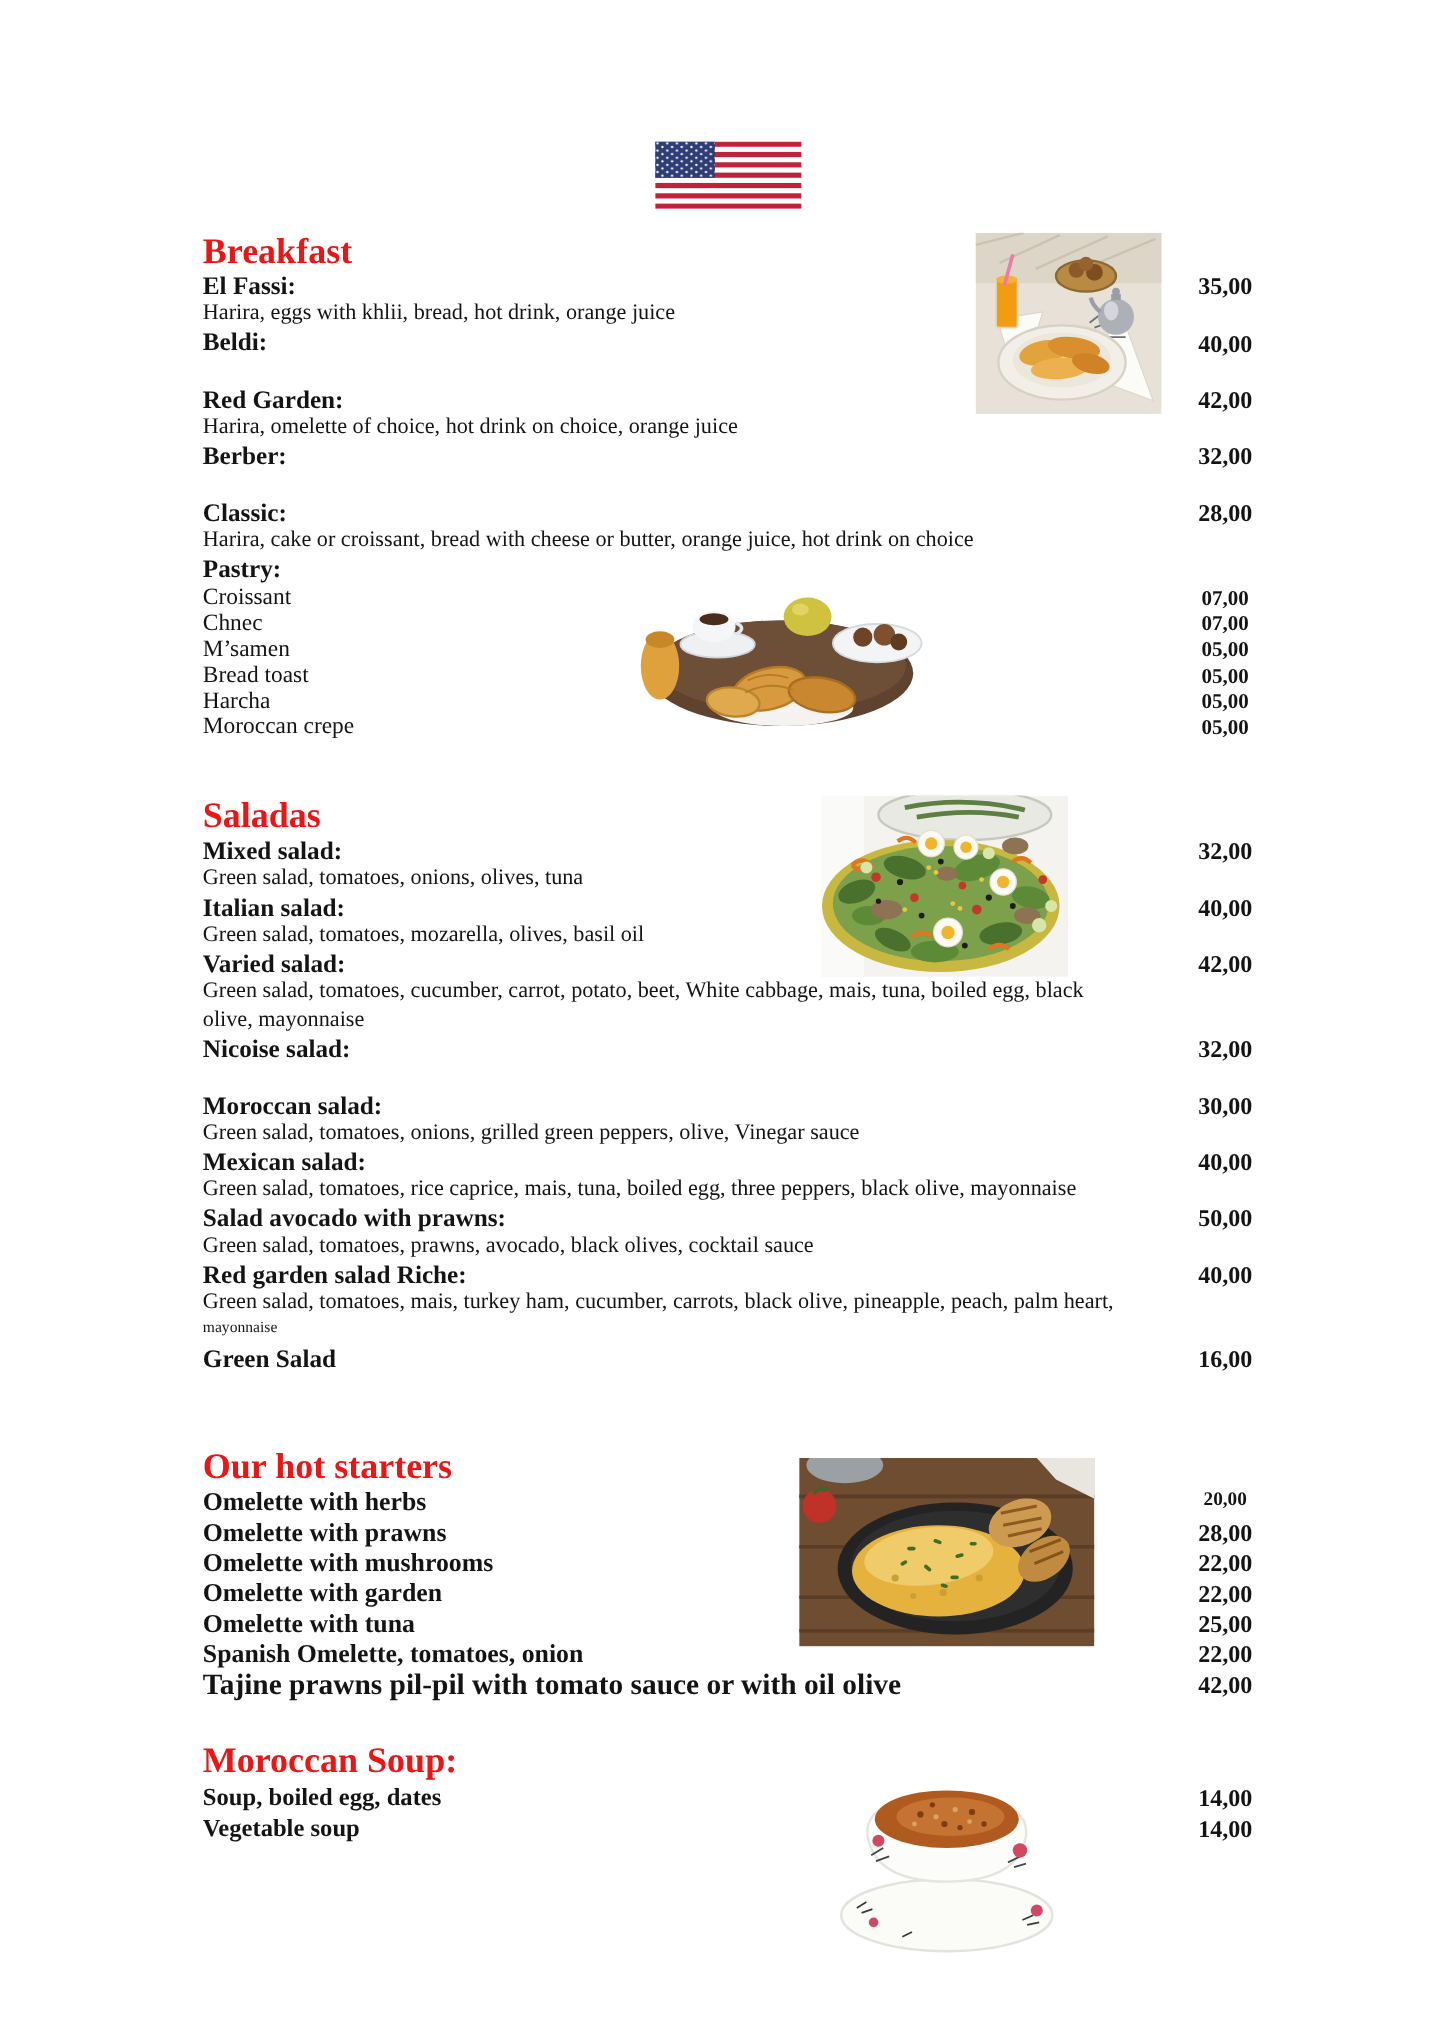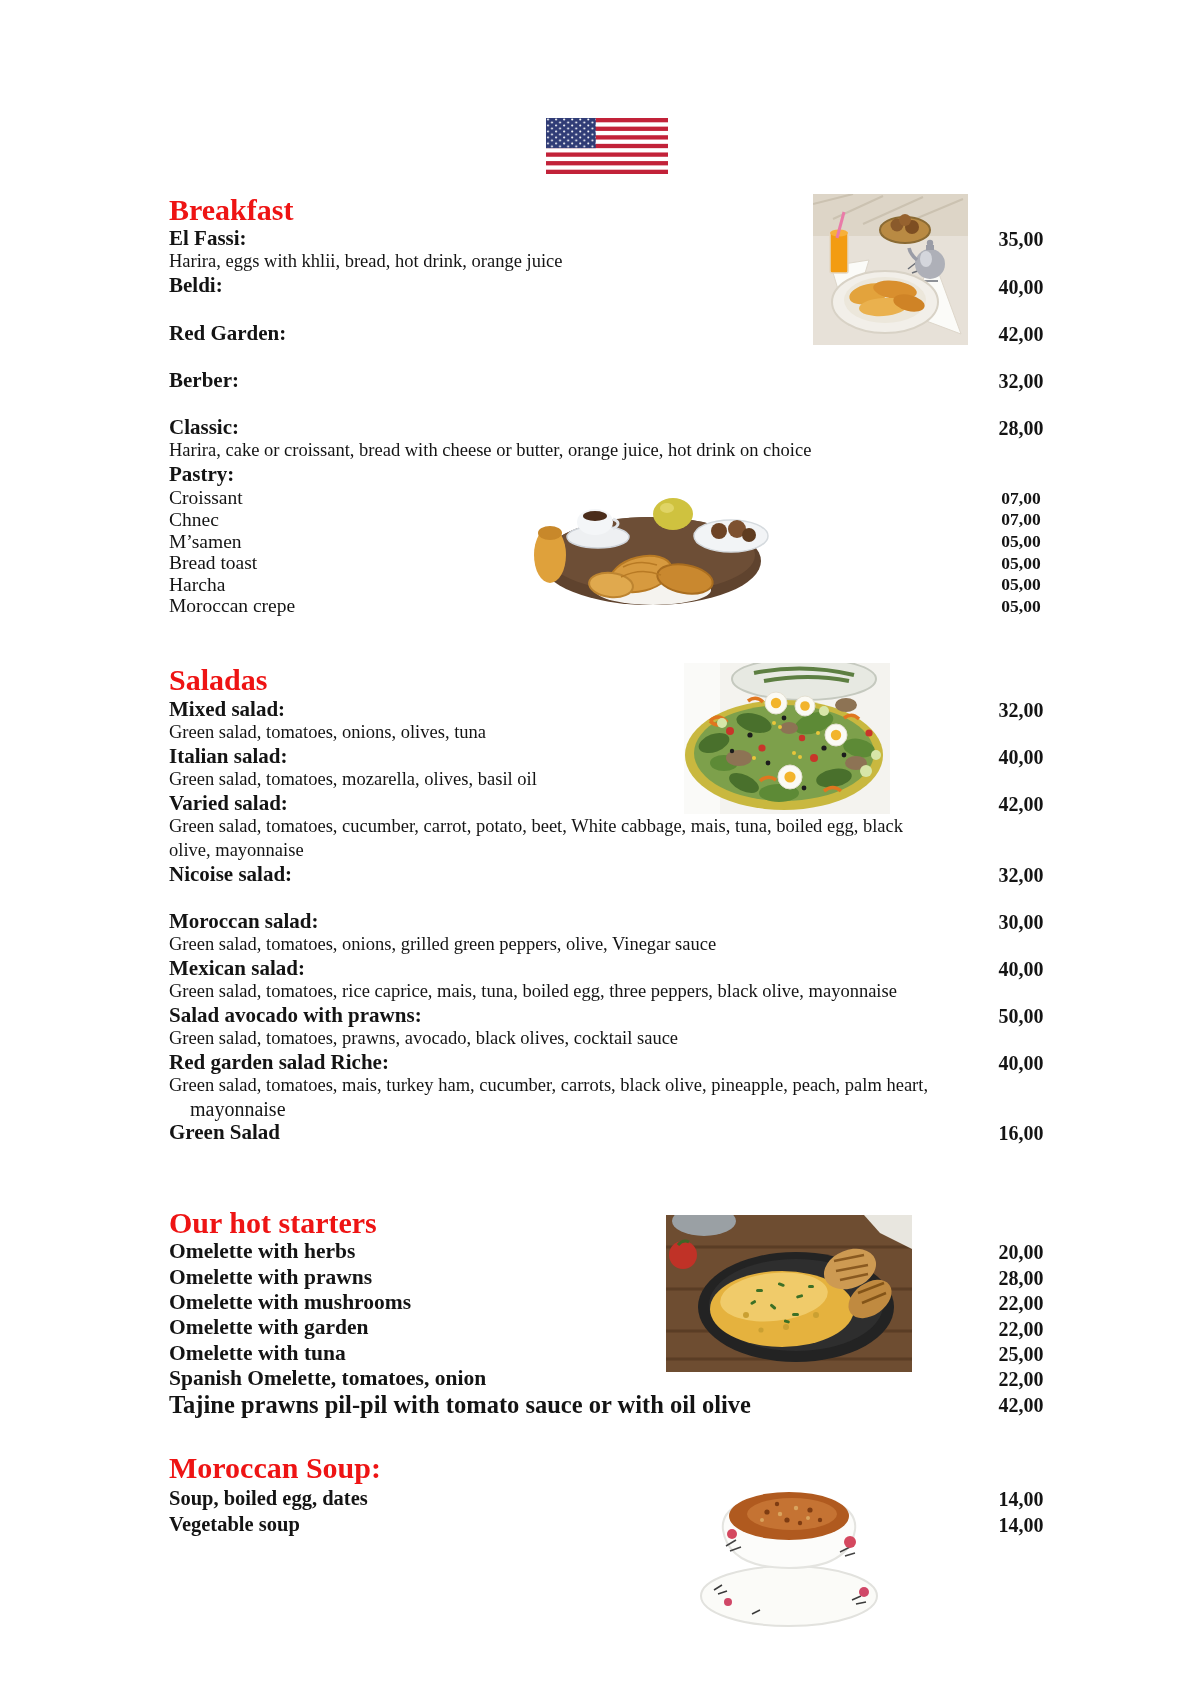--- a/index.html
+++ b/index.html
@@ -248,20 +248,21 @@
   </svg>
 
 <div class="tl b red" style="left: 169px; top: 195px; font-size: 30px;">Breakfast</div>
     <div class="tl b" style="left: 169px; top: 228px; font-size: 21px;">El Fassi:</div>
     <div class="tl b price" style="left: 984px; top: 229px; font-size: 20px; width: 74px;">35,00</div>
     <div class="tl" style="left: 169px; top: 252px; font-size: 18.5px;">Harira, eggs with khlii, bread, hot drink, orange juice</div>
     <div class="tl b" style="left: 169px; top: 275px; font-size: 21px;">Beldi:</div>
     <div class="tl b price" style="left: 984px; top: 277px; font-size: 20px; width: 74px;">40,00</div>
     <div class="tl b" style="left: 169px; top: 323px; font-size: 21px;">Red Garden:</div>
     <div class="tl b price" style="left: 984px; top: 324px; font-size: 20px; width: 74px;">42,00</div>
+    <div class="tl" style="left: 169px; top: 347px; font-size: 18.5px;">Harira, omelette of choice, hot drink on choice, orange juice</div>
     <div class="tl b" style="left: 169px; top: 370px; font-size: 21px;">Berber:</div>
     <div class="tl b price" style="left: 984px; top: 371px; font-size: 20px; width: 74px;">32,00</div>
     <div class="tl b" style="left: 169px; top: 417px; font-size: 21px;">Classic:</div>
     <div class="tl b price" style="left: 984px; top: 418px; font-size: 20px; width: 74px;">28,00</div>
     <div class="tl" style="left: 169px; top: 441px; font-size: 18.5px;">Harira, cake or croissant, bread with cheese or butter, orange juice, hot drink on choice</div>
     <div class="tl b" style="left: 169px; top: 464px; font-size: 21px;">Pastry:</div>
     <div class="tl" style="left: 169px; top: 488px; font-size: 19.5px;">Croissant</div>
     <div class="tl b price" style="left: 984px; top: 490px; font-size: 17.5px; width: 74px;">07,00</div>
     <div class="tl" style="left: 169px; top: 510px; font-size: 19.5px;">Chnec</div>
     <div class="tl b price" style="left: 984px; top: 511px; font-size: 17.5px; width: 74px;">07,00</div>
@@ -291,26 +292,26 @@
     <div class="tl" style="left: 169px; top: 935px; font-size: 18.5px;">Green salad, tomatoes, onions, grilled green peppers, olive, Vinegar sauce</div>
     <div class="tl b" style="left: 169px; top: 958px; font-size: 21px;">Mexican salad:</div>
     <div class="tl b price" style="left: 984px; top: 959px; font-size: 20px; width: 74px;">40,00</div>
     <div class="tl" style="left: 169px; top: 982px; font-size: 18.5px;">Green salad, tomatoes, rice caprice, mais, tuna, boiled egg, three peppers, black olive, mayonnaise</div>
     <div class="tl b" style="left: 169px; top: 1005px; font-size: 21px;">Salad avocado with prawns:</div>
     <div class="tl b price" style="left: 984px; top: 1006px; font-size: 20px; width: 74px;">50,00</div>
     <div class="tl" style="left: 169px; top: 1029px; font-size: 18.5px;">Green salad, tomatoes, prawns, avocado, black olives, cocktail sauce</div>
     <div class="tl b" style="left: 169px; top: 1052px; font-size: 21px;">Red garden salad Riche:</div>
     <div class="tl b price" style="left: 984px; top: 1053px; font-size: 20px; width: 74px;">40,00</div>
     <div class="tl" style="left: 169px; top: 1076px; font-size: 18.5px;">Green salad, tomatoes, mais, turkey ham, cucumber, carrots, black olive, pineapple, peach, palm heart,</div>
-    <div class="tl" style="left: 169px; top: 1099px; font-size: 20px; margin-left: 21px;">mayonnaise</div>
+    <div class="tl" style="left: 169px; top: 1099px; font-size: 13px;">mayonnaise</div>
     <div class="tl b" style="left: 169px; top: 1122px; font-size: 21px;">Green Salad</div>
     <div class="tl b price" style="left: 984px; top: 1123px; font-size: 20px; width: 74px;">16,00</div>
     <div class="tl b red" style="left: 169px; top: 1208px; font-size: 30px;">Our hot starters</div>
     <div class="tl b" style="left: 169px; top: 1241px; font-size: 21.5px;">Omelette with herbs</div>
-    <div class="tl b price" style="left: 984px; top: 1242px; font-size: 20px; width: 74px;">20,00</div>
+    <div class="tl b price" style="left: 984px; top: 1242px; font-size: 16px; width: 74px;">20,00</div>
     <div class="tl b" style="left: 169px; top: 1267px; font-size: 21.5px;">Omelette with prawns</div>
     <div class="tl b price" style="left: 984px; top: 1268px; font-size: 20px; width: 74px;">28,00</div>
     <div class="tl b" style="left: 169px; top: 1292px; font-size: 21.5px;">Omelette with mushrooms</div>
     <div class="tl b price" style="left: 984px; top: 1293px; font-size: 20px; width: 74px;">22,00</div>
     <div class="tl b" style="left: 169px; top: 1317px; font-size: 21.5px;">Omelette with garden</div>
     <div class="tl b price" style="left: 984px; top: 1319px; font-size: 20px; width: 74px;">22,00</div>
     <div class="tl b" style="left: 169px; top: 1343px; font-size: 21.5px;">Omelette with tuna</div>
     <div class="tl b price" style="left: 984px; top: 1344px; font-size: 20px; width: 74px;">25,00</div>
     <div class="tl b" style="left: 169px; top: 1368px; font-size: 21.5px;">Spanish Omelette, tomatoes, onion</div>
     <div class="tl b price" style="left: 984px; top: 1369px; font-size: 20px; width: 74px;">22,00</div>

